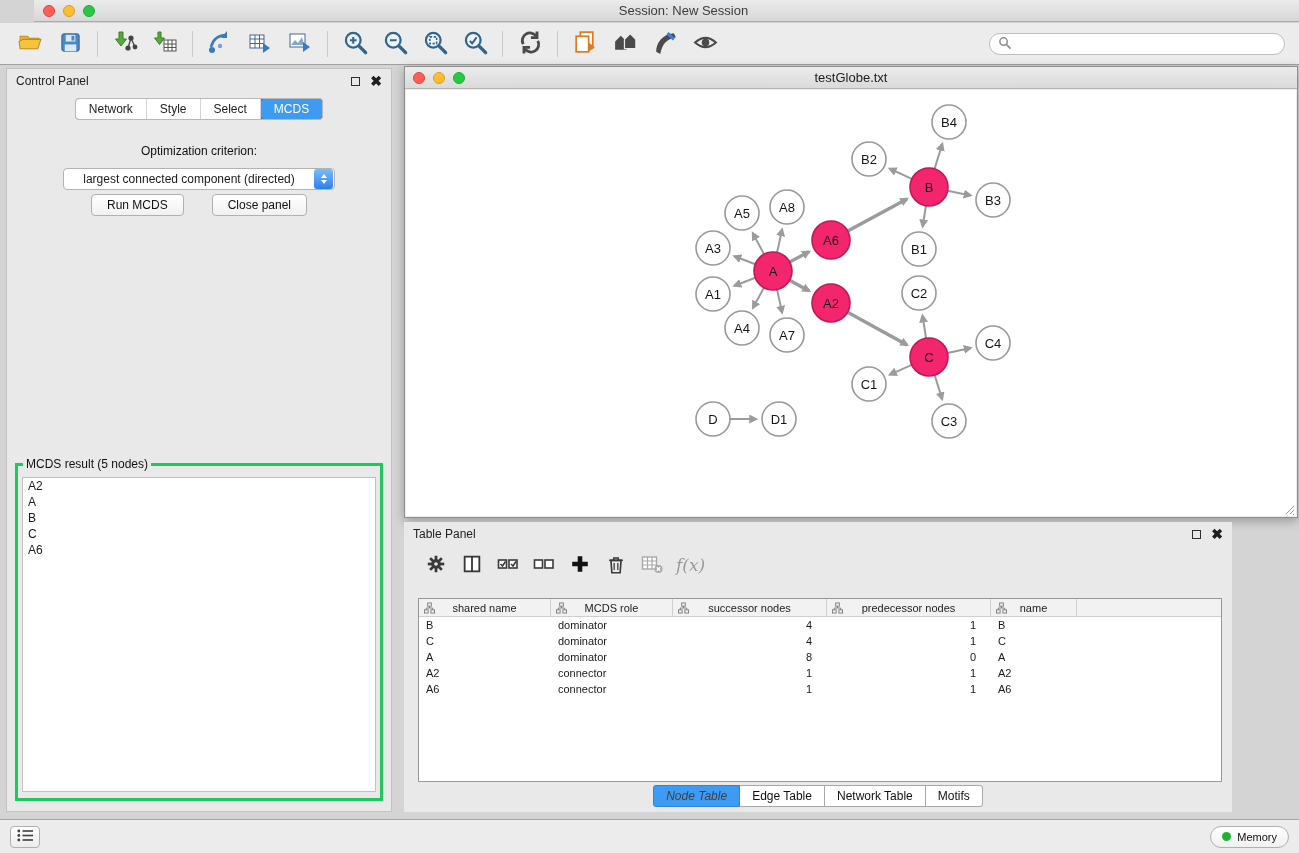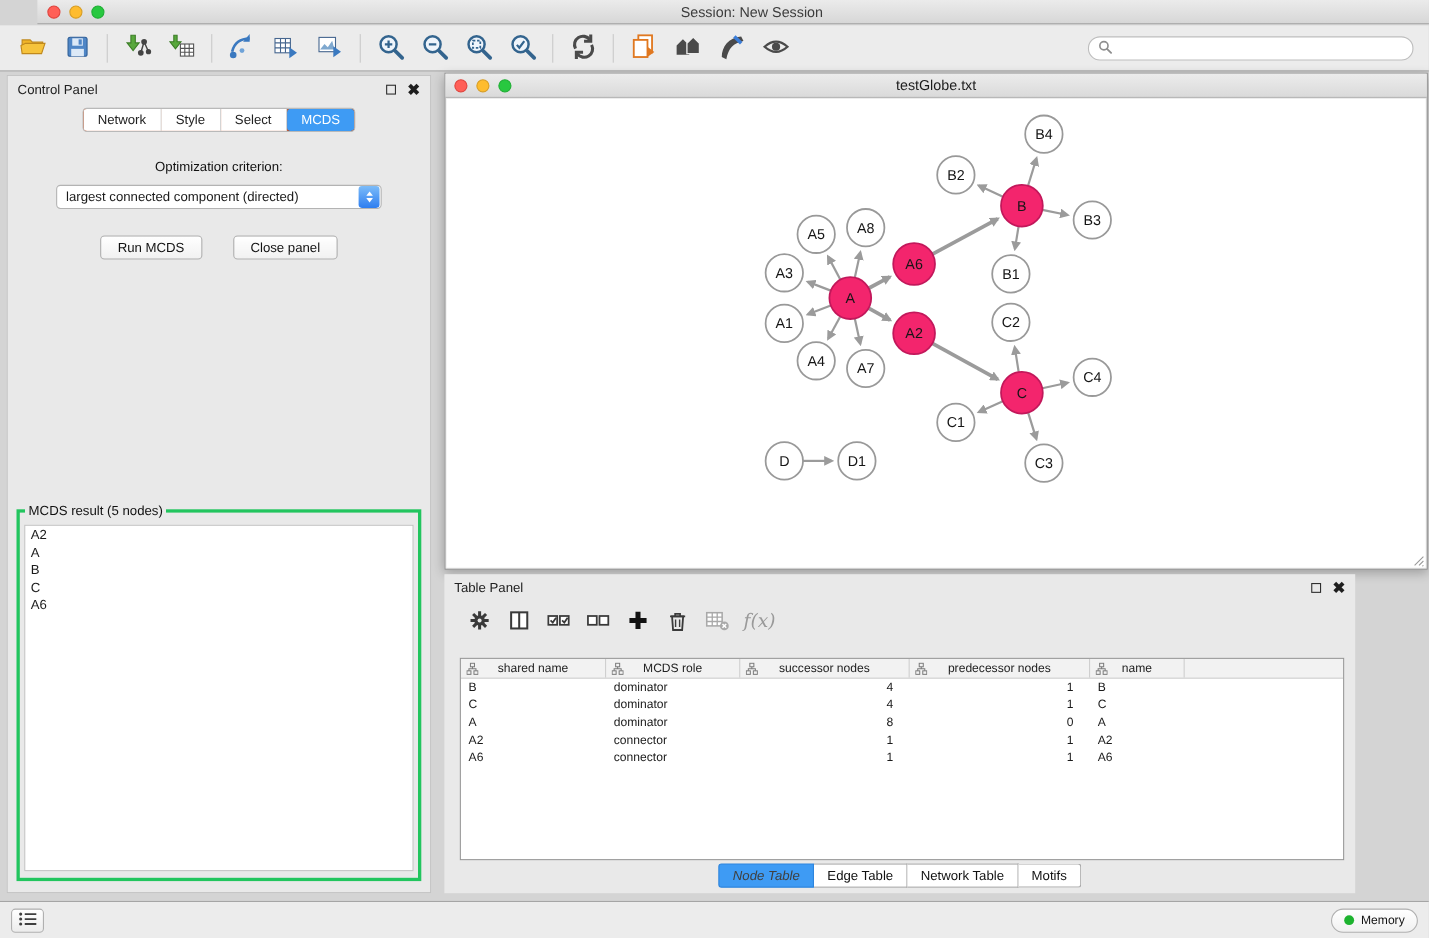--- a/index.html
+++ b/index.html
@@ -40,31 +40,31 @@
   .close-icon { font-size:14px; font-weight:bold; color:#1e1e1e; line-height:1; cursor:pointer; }
 
   .cp-tabs { display:flex; justify-content:center; margin-top:5px; }
   .cp-tabs-inner { display:flex; background:#c2410c; border:1px solid #b9b9b9; border-radius:4px; overflow:hidden; }
   .cp-tab { padding:3px 13px; font-size:12px; background:#fff; border:none; cursor:pointer;
             font-family:inherit; border-right:1px solid #d4d4d4; color:#222; }
   .cp-tab:last-child { border-right:none; }
   .cp-tab.active { background:#3e9bf4; color:#fff; border-radius:3px; }
 
   .opt-label { text-align:center; margin-top:24px; font-size:12px; color:#111; }
-  .dropdown { margin:10px auto 0; width:296px; height:22px; background:#fff; border:1px solid #b3b3b3;
-              border-radius:4px; display:flex; align-items:center; cursor:pointer; }
+  .dropdown { margin:10px auto 0; width:272px; height:22px; background:#fff; border:1px solid #b3b3b3;
+              border-radius:4px; display:flex; align-items:center; cursor:pointer;text-align:center; }
   .dropdown-text { flex:1; padding:0 8px; font-size:12px; white-space:nowrap; overflow:hidden; }
   .dropdown-stepper { width:19px; height:20px; margin-right:1px; border-radius:3px;
                       background:linear-gradient(#7cbcf9,#2e7ef0); display:flex; flex-direction:column;
                       align-items:center; justify-content:center; gap:2px; }
   .stepper-arrow { width:0; height:0; border-left:3.5px solid transparent; border-right:3.5px solid transparent; }
   .stepper-arrow.up { border-bottom:4px solid #fff; }
   .stepper-arrow.down { border-top:4px solid #fff; }
 
-  .cp-buttons { display:flex; justify-content:center; gap:28px; margin-top:24px; }
+  .cp-buttons { display:flex; justify-content:center; gap:28px; margin-top:4px; }
   .mac-btn { height:22px; padding:0 15px; background:linear-gradient(#ffffff,#f1f1f1);
              border:1px solid #b1b1b1; border-radius:4px; font-size:12px; font-family:inherit; cursor:pointer; color:#111; }
 
   .result-group { position:absolute; left:8px; right:8px; top:388px; bottom:10px;
                   border:3px solid #22c55e; padding:0; background:#e9e9e9; }
   .result-group legend { font-size:12px; padding:0 3px; margin-left:5px; color:#111; }
   .result-list { position:absolute; left:4px; right:4px; top:6px; bottom:6px;
                  background:#fff; border:1px solid #c2c2c2; overflow:hidden; }
   .list-item { font-size:12px; line-height:16px; padding:0 5px; cursor:default; }
 

